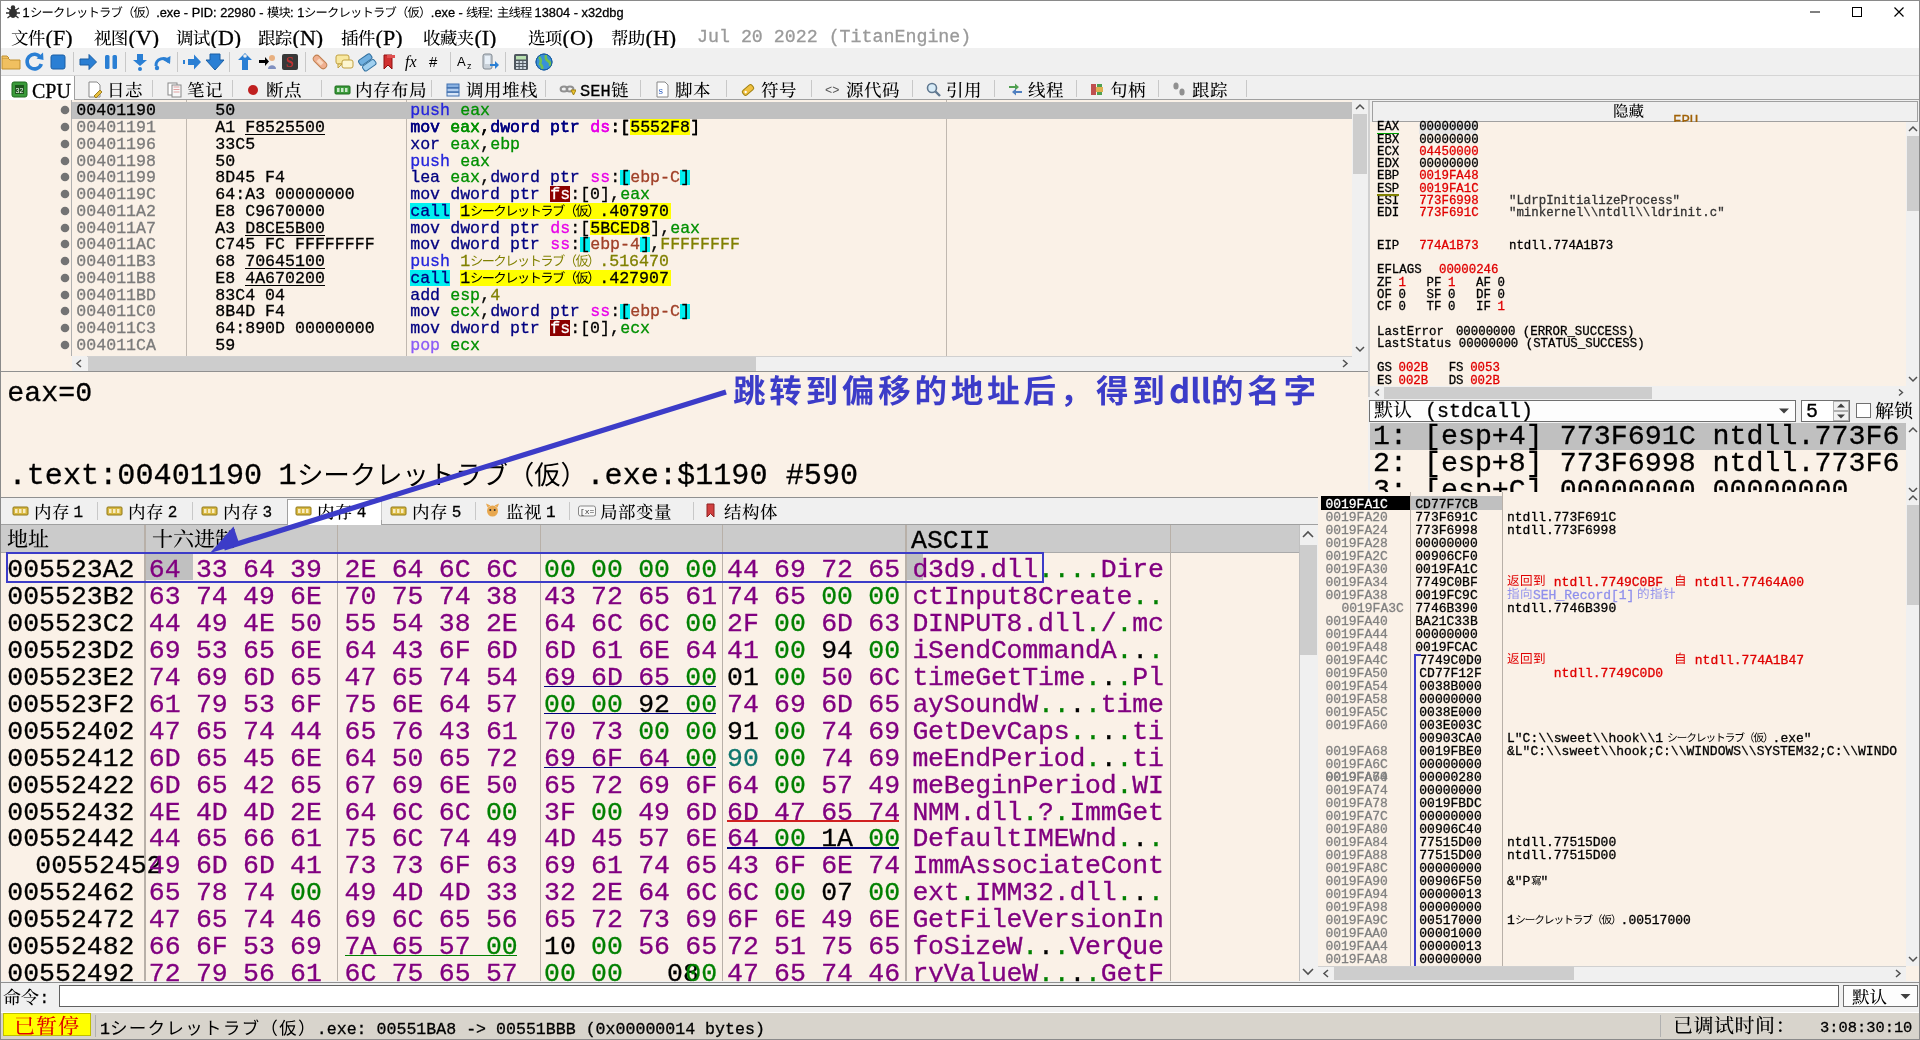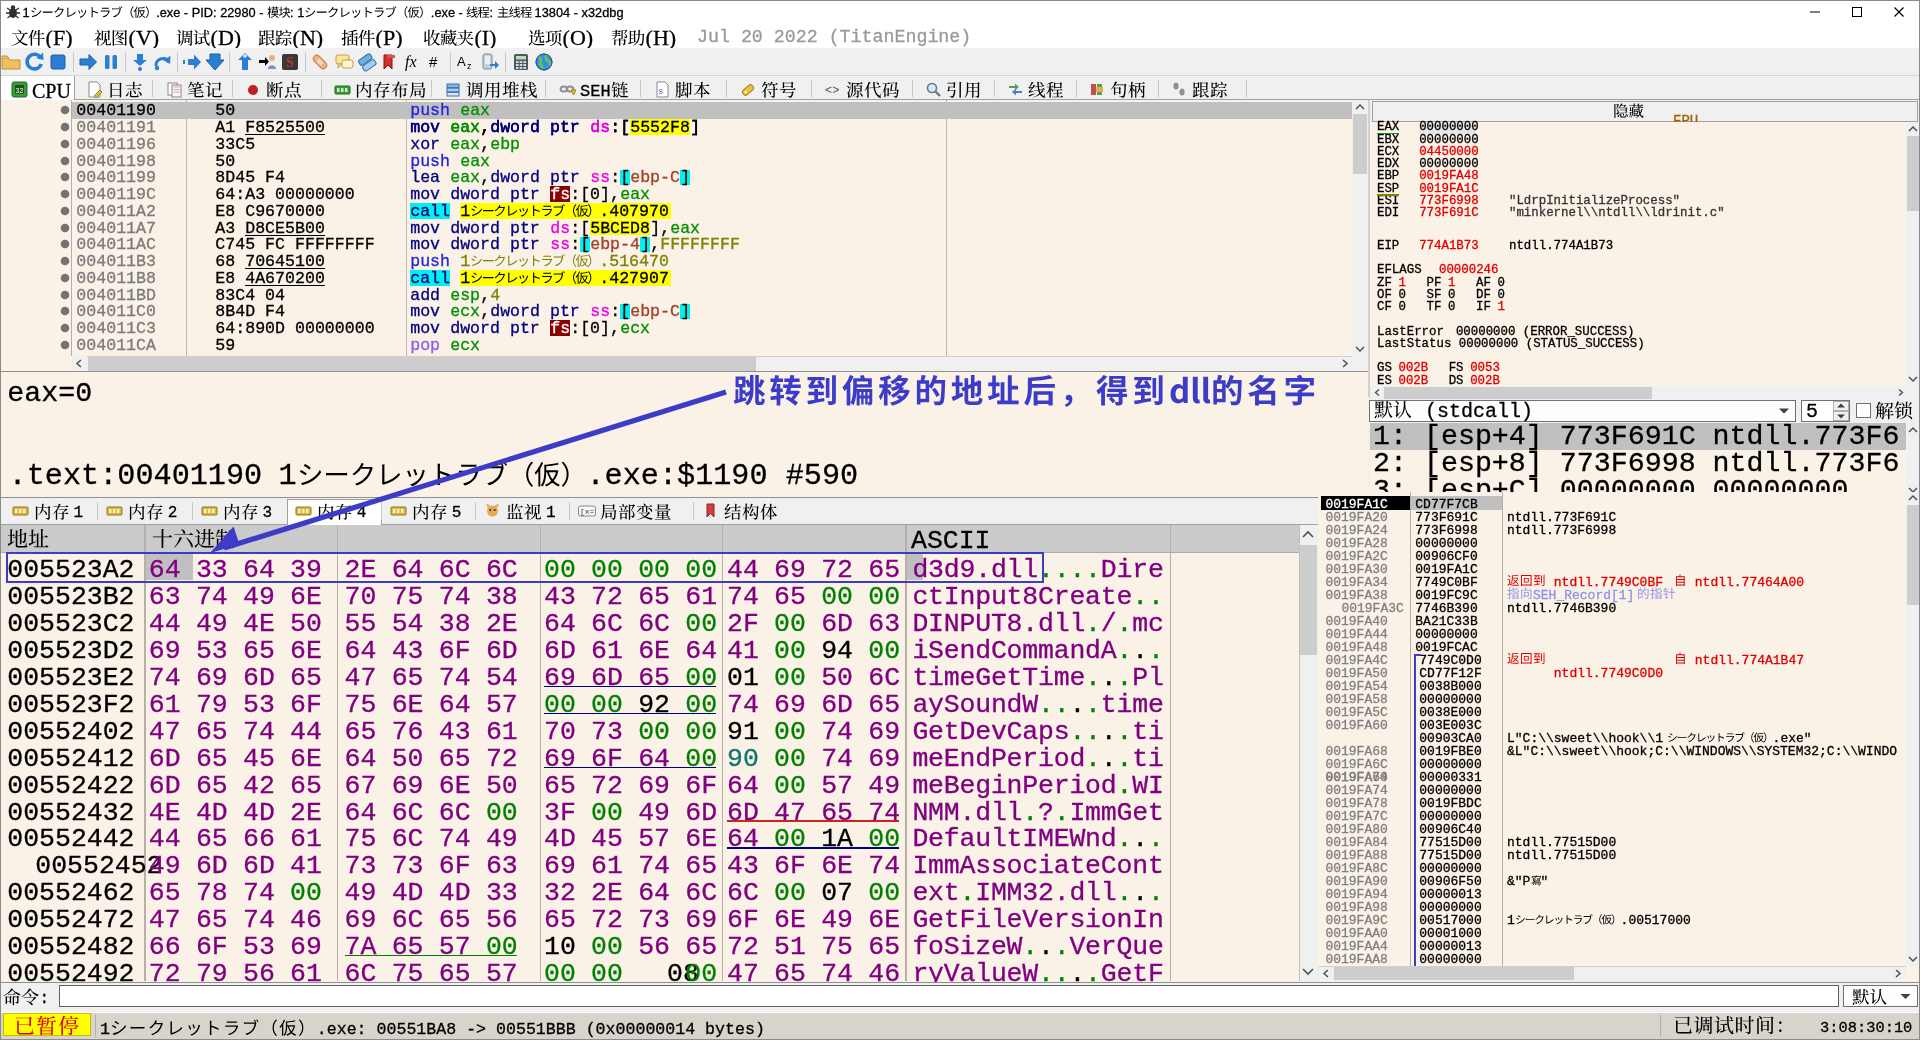--- a/index.html
+++ b/index.html
@@ -1712,21 +1712,21 @@
       <use href="#g10" x="8889"></use>
     </g>
   </svg>
 <div style="position:absolute;left:1772.6px;top:730.577px;font:13px 'Liberation Mono',monospace;color:#000;white-space:pre;">.exe"</div>
 <div style="position:absolute;left:1325.4px;top:743.577px;font:13px 'Liberation Mono',monospace;color:#808080;white-space:pre;">0019FA68</div>
 <div style="position:absolute;left:1419.3px;top:743.577px;font:13px 'Liberation Mono',monospace;color:#000;white-space:pre;">0019FBE0</div>
 <div style="position:absolute;left:1507px;top:743.577px;font:13px 'Liberation Mono',monospace;color:#000;white-space:pre;">&amp;L"C:\\sweet\\hook;C:\\WINDOWS\\SYSTEM32;C:\\WINDO</div>
 <div style="position:absolute;left:1325.4px;top:756.577px;font:13px 'Liberation Mono',monospace;color:#808080;white-space:pre;">0019FA6C</div>
 <div style="position:absolute;left:1419.3px;top:756.577px;font:13px 'Liberation Mono',monospace;color:#000;white-space:pre;">00000000</div>
 <div style="position:absolute;left:1325.4px;top:769.577px;font:13px 'Liberation Mono',monospace;color:#808080;white-space:pre;">0019FA70</div>
-<div style="position:absolute;left:1419.3px;top:769.577px;font:13px 'Liberation Mono',monospace;color:#000;white-space:pre;">00000331</div>
+<div style="position:absolute;left:1419.3px;top:769.577px;font:13px 'Liberation Mono',monospace;color:#000;white-space:pre;">00000280</div>
 <div style="position:absolute;left:1325.4px;top:782.577px;font:13px 'Liberation Mono',monospace;color:#808080;white-space:pre;">0019FA74</div>
 <div style="position:absolute;left:1419.3px;top:782.577px;font:13px 'Liberation Mono',monospace;color:#000;white-space:pre;">00000000</div>
 <div style="position:absolute;left:1325.4px;top:795.577px;font:13px 'Liberation Mono',monospace;color:#808080;white-space:pre;">0019FA78</div>
 <div style="position:absolute;left:1419.3px;top:795.577px;font:13px 'Liberation Mono',monospace;color:#000;white-space:pre;">0019FBDC</div>
 <div style="position:absolute;left:1325.4px;top:808.577px;font:13px 'Liberation Mono',monospace;color:#808080;white-space:pre;">0019FA7C</div>
 <div style="position:absolute;left:1419.3px;top:808.577px;font:13px 'Liberation Mono',monospace;color:#000;white-space:pre;">00000000</div>
 <div style="position:absolute;left:1325.4px;top:821.577px;font:13px 'Liberation Mono',monospace;color:#808080;white-space:pre;">0019FA80</div>
 <div style="position:absolute;left:1419.3px;top:821.577px;font:13px 'Liberation Mono',monospace;color:#000;white-space:pre;">00906C40</div>
 <div style="position:absolute;left:1325.4px;top:834.577px;font:13px 'Liberation Mono',monospace;color:#808080;white-space:pre;">0019FA84</div>
 <div style="position:absolute;left:1419.3px;top:834.577px;font:13px 'Liberation Mono',monospace;color:#000;white-space:pre;">77515D00</div>

